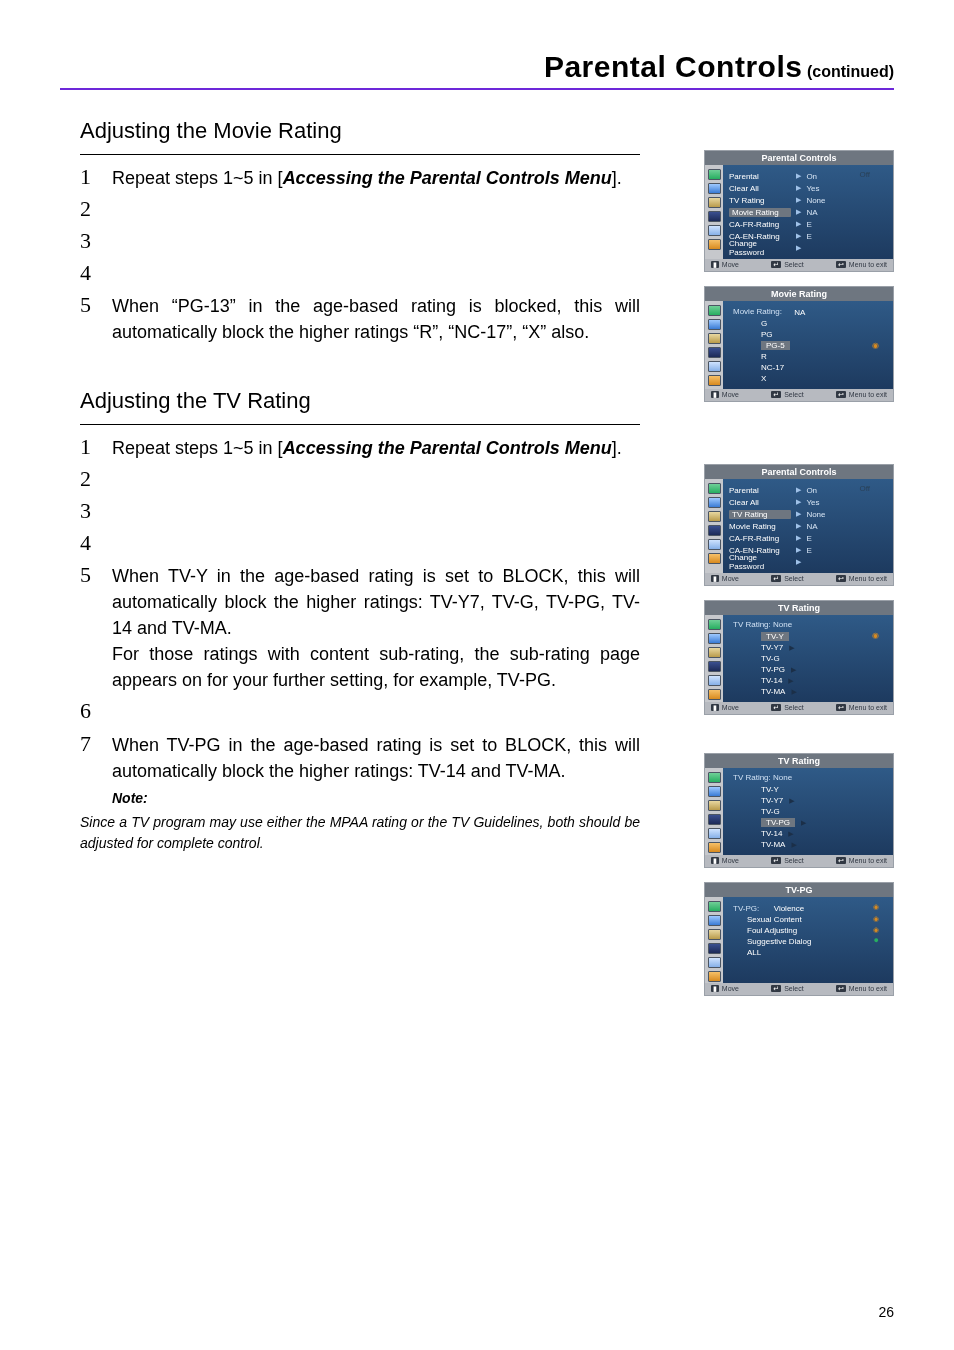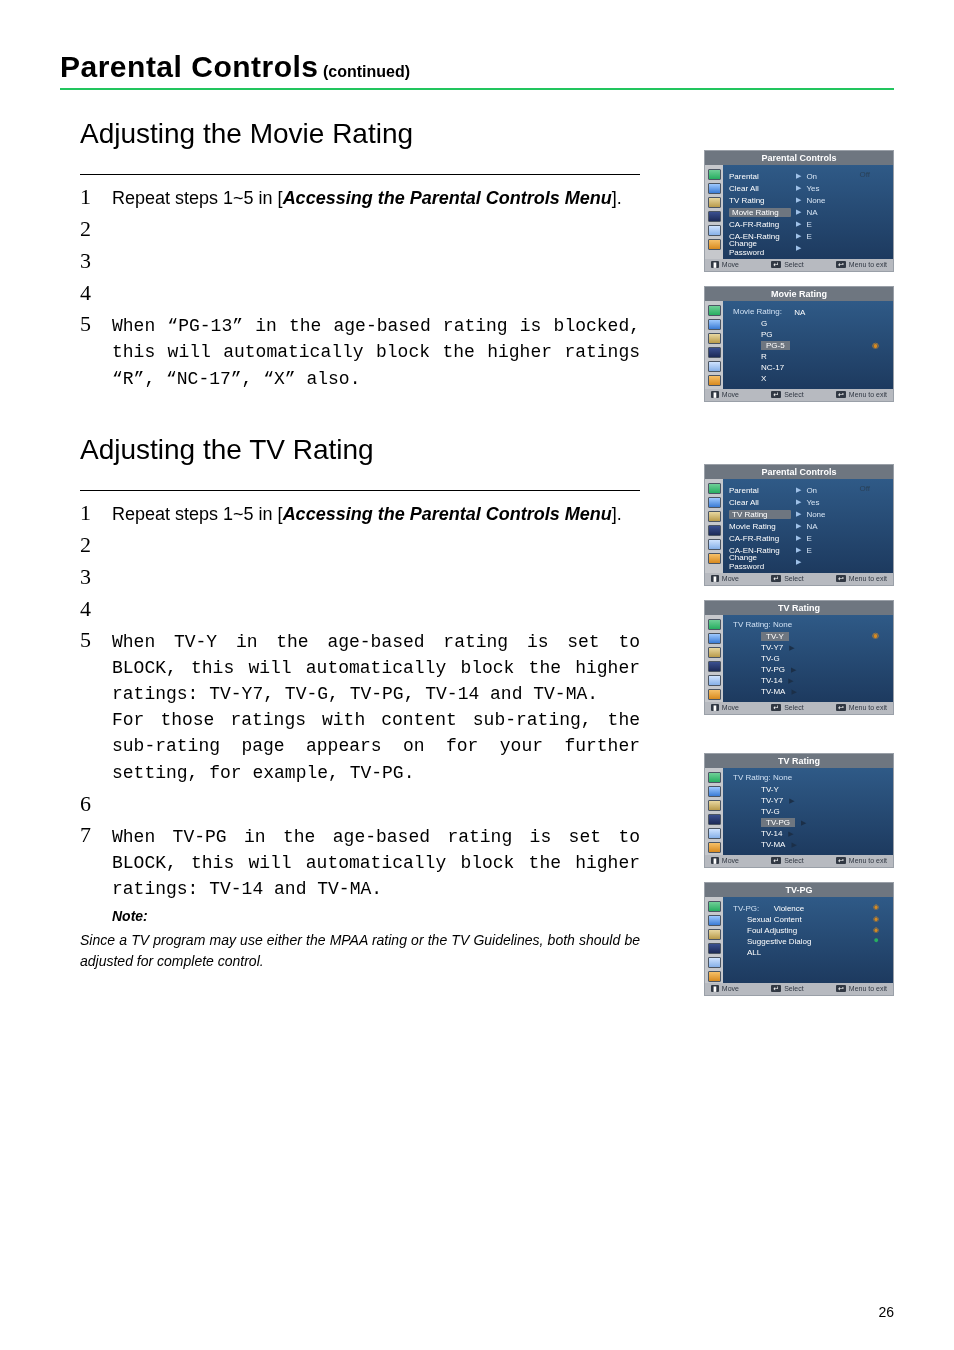--- a/index.html
+++ b/index.html
@@ -9,45 +9,46 @@
     height: 1350px;
     position: relative;
     font-family: "Trebuchet MS", "Century Gothic", Arial, sans-serif;
     color: #000;
   }
   .page-title {
     position: absolute;
     top: 50px;
     right: 60px;
     left: 60px;
-    border-bottom: 2px solid #22c55e;
+    border-bottom: 2px solid #6d28d9;
     padding-bottom: 4px;
+    text-align: right;
   }
   .page-title .main {
     font-size: 30px;
     font-weight: 700;
     letter-spacing: 0.5px;
   }
   .page-title .sub {
     font-size: 16px;
     font-weight: 700;
   }
   .content {
     position: absolute;
     top: 110px;
     left: 80px;
     width: 560px;
   }
   .section-h {
-    font-size: 28px;
+    font-size: 22px;
     font-weight: 400;
     margin-top: 8px;
     margin-bottom: 8px;
     border-bottom: 1px solid #000;
-    padding-bottom: 24px;
+    padding-bottom: 10px;
   }
   .steps { margin-top: 10px; }
   .step {
     display: flex;
     align-items: baseline;
     gap: 14px;
     margin-bottom: 6px;
   }
   .step .num {
     font-family: Georgia, "Times New Roman", serif;
@@ -55,21 +56,21 @@
     width: 18px;
     text-align: left;
     line-height: 1;
   }
   .step .txt {
     font-size: 18px;
     line-height: 1.45;
     flex: 1;
     text-align: justify;
   }
-  .step .txt .indent { display: block; font-family: Liberation Mono, monospace; }
+  .step .txt .indent { display: block; }
   .note-label {
     font-style: italic;
     font-weight: 700;
     font-size: 14px;
     margin-left: 32px;
     margin-top: 4px;
   }
   .note-body {
     font-style: italic;
     font-size: 14px;

